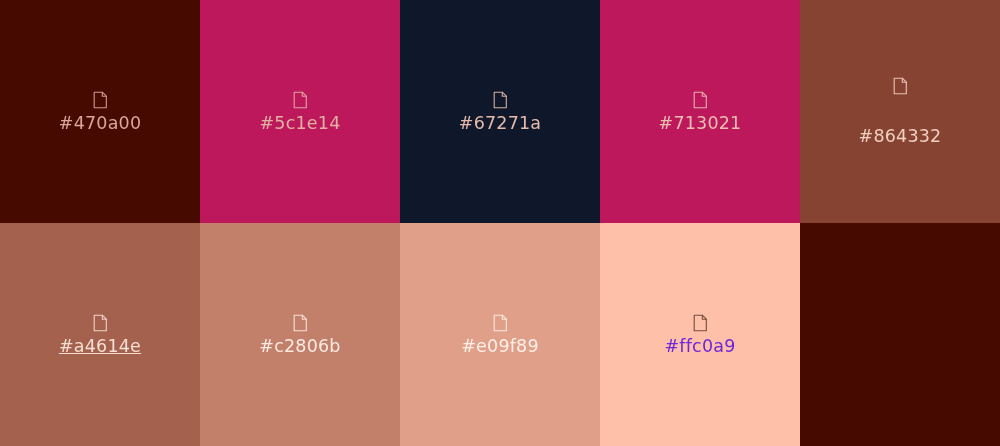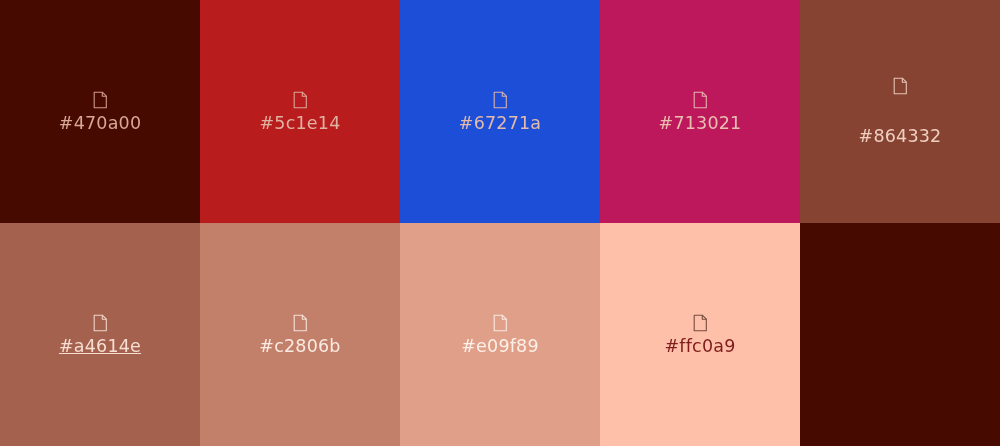--- a/index.html
+++ b/index.html
@@ -58,30 +58,30 @@
 <div class="palette-grid">
     <div class="swatch" style="background-color: rgb(71, 10, 0); color: rgb(216, 167, 151);">
       <span class="swatch-icon" style="color: rgb(216, 167, 151);">
         <svg viewBox="0 0 15 18" xmlns="http://www.w3.org/2000/svg" fill="none" stroke="currentColor" stroke-width="1.1" stroke-linejoin="round" stroke-linecap="round">
           <path d="M1.2 1.2 H9.3 L13.3 5.2 V16.8 H1.2 Z"></path>
           <path d="M9.3 1.2 V5.2 H13.3"></path>
         </svg>
       </span>
       <span class="swatch-label">#470a00</span>
     </div>
-    <div class="swatch" style="background-color: #b91c1c; color: rgb(224, 178, 162);">
+    <div class="swatch" style="background-color: #be185d; color: rgb(224, 178, 162);">
       <span class="swatch-icon" style="color: rgb(224, 178, 162);">
         <svg viewBox="0 0 15 18" xmlns="http://www.w3.org/2000/svg" fill="none" stroke="currentColor" stroke-width="1.1" stroke-linejoin="round" stroke-linecap="round">
           <path d="M1.2 1.2 H9.3 L13.3 5.2 V16.8 H1.2 Z"></path>
           <path d="M9.3 1.2 V5.2 H13.3"></path>
         </svg>
       </span>
       <span class="swatch-label">#5c1e14</span>
     </div>
-    <div class="swatch" style="background-color: #1d4ed8; color: rgb(229, 186, 170);">
+    <div class="swatch" style="background-color: #0f172a; color: rgb(229, 186, 170);">
       <span class="swatch-icon" style="color: rgb(229, 186, 170);">
         <svg viewBox="0 0 15 18" xmlns="http://www.w3.org/2000/svg" fill="none" stroke="currentColor" stroke-width="1.1" stroke-linejoin="round" stroke-linecap="round">
           <path d="M1.2 1.2 H9.3 L13.3 5.2 V16.8 H1.2 Z"></path>
           <path d="M9.3 1.2 V5.2 H13.3"></path>
         </svg>
       </span>
       <span class="swatch-label">#67271a</span>
     </div>
     <div class="swatch" style="background-color: #be185d; color: rgb(232, 192, 176);">
       <span class="swatch-icon" style="color: rgb(232, 192, 176);">
@@ -121,21 +121,21 @@
     </div>
     <div class="swatch" style="background-color: rgb(224, 159, 137); color: rgb(253, 240, 233);">
       <span class="swatch-icon" style="color: rgb(253, 240, 233);">
         <svg viewBox="0 0 15 18" xmlns="http://www.w3.org/2000/svg" fill="none" stroke="currentColor" stroke-width="1.1" stroke-linejoin="round" stroke-linecap="round">
           <path d="M1.2 1.2 H9.3 L13.3 5.2 V16.8 H1.2 Z"></path>
           <path d="M9.3 1.2 V5.2 H13.3"></path>
         </svg>
       </span>
       <span class="swatch-label">#e09f89</span>
     </div>
-    <div class="swatch" style="background-color: rgb(255, 192, 169); color: #7f1d1d; text-align: right;">
+    <div class="swatch" style="background-color: rgb(255, 192, 169); color: #6d28d9; text-align: right;">
       <span class="swatch-icon" style="color: rgb(107, 66, 52);">
         <svg viewBox="0 0 15 18" xmlns="http://www.w3.org/2000/svg" fill="none" stroke="currentColor" stroke-width="1.1" stroke-linejoin="round" stroke-linecap="round">
           <path d="M1.2 1.2 H9.3 L13.3 5.2 V16.8 H1.2 Z"></path>
           <path d="M9.3 1.2 V5.2 H13.3"></path>
         </svg>
       </span>
       <span class="swatch-label">#ffc0a9</span>
     </div>
   </div>
 

